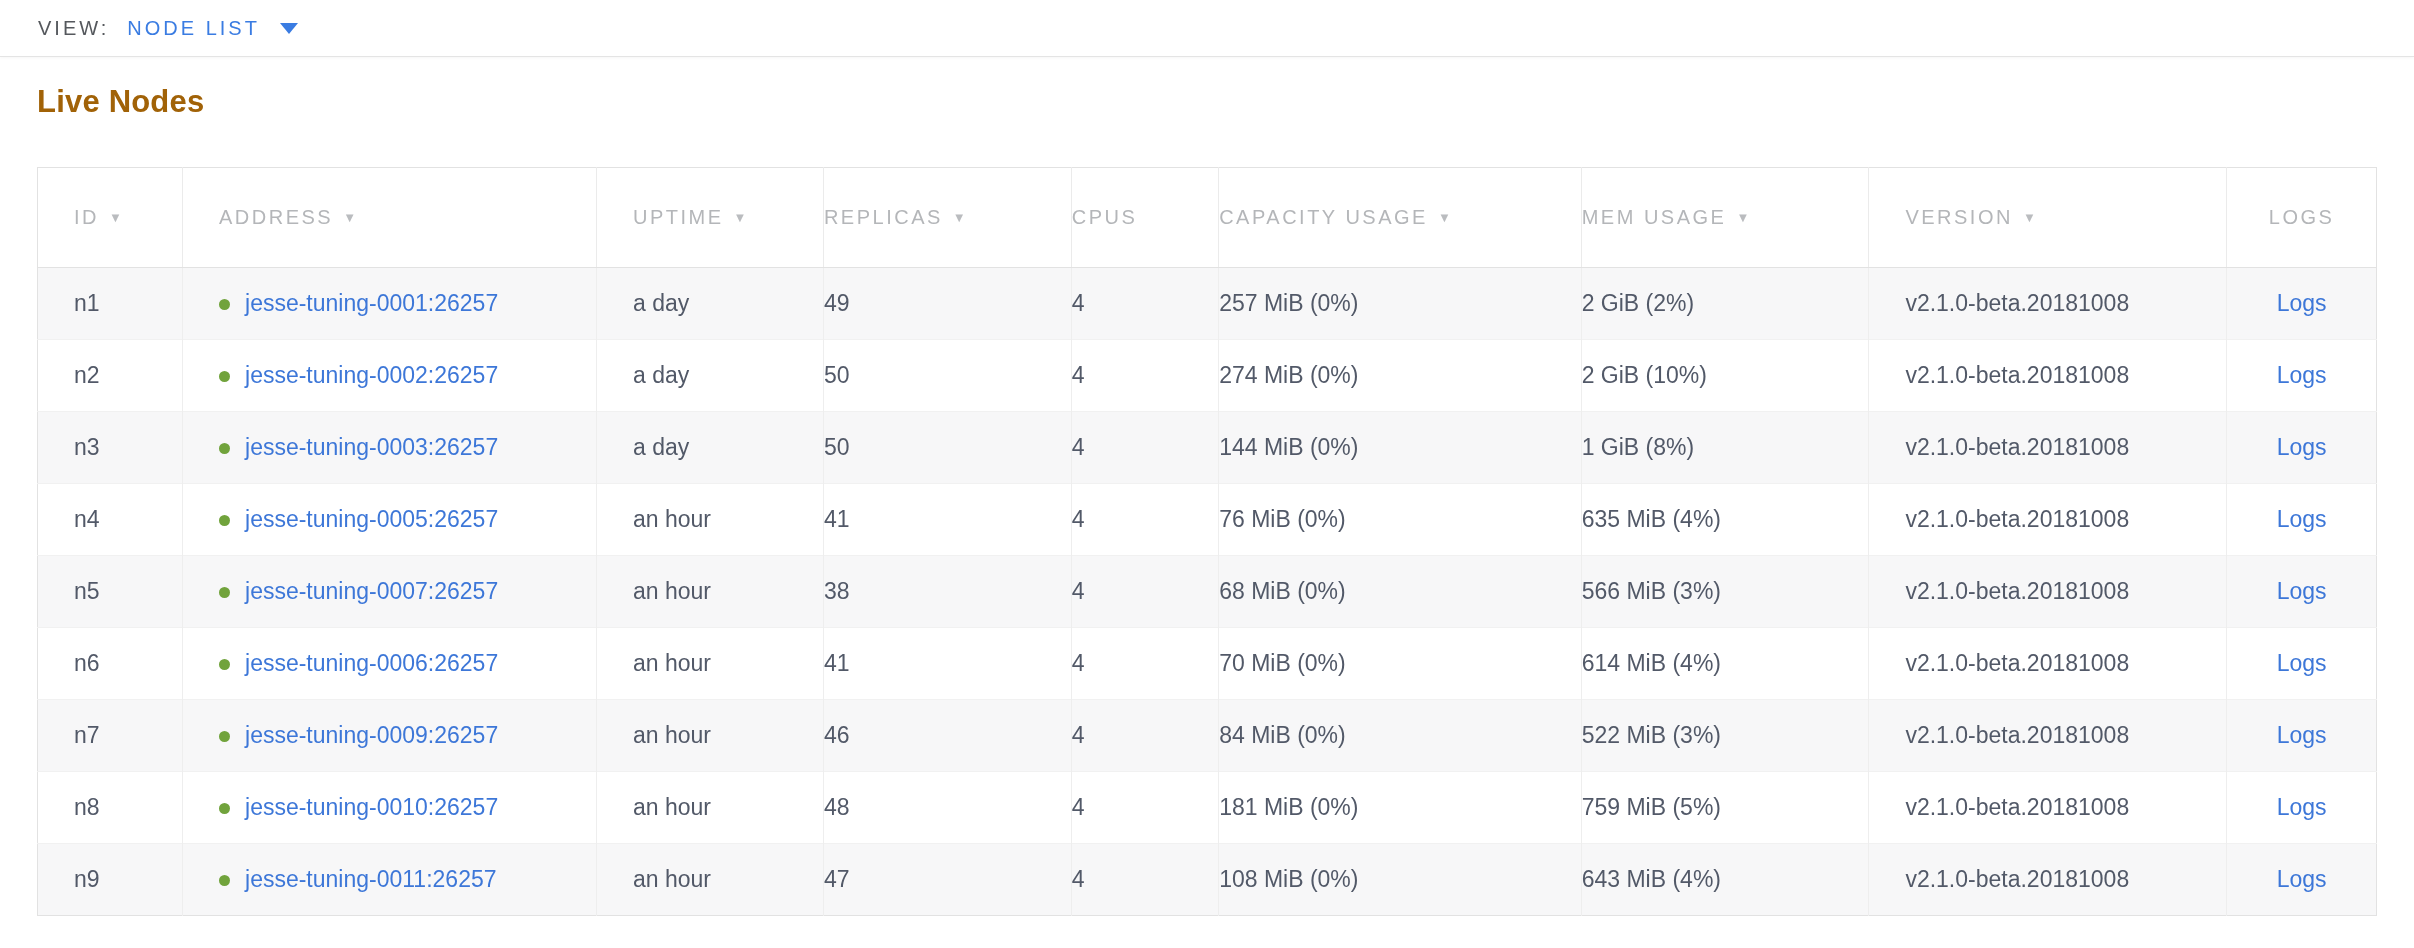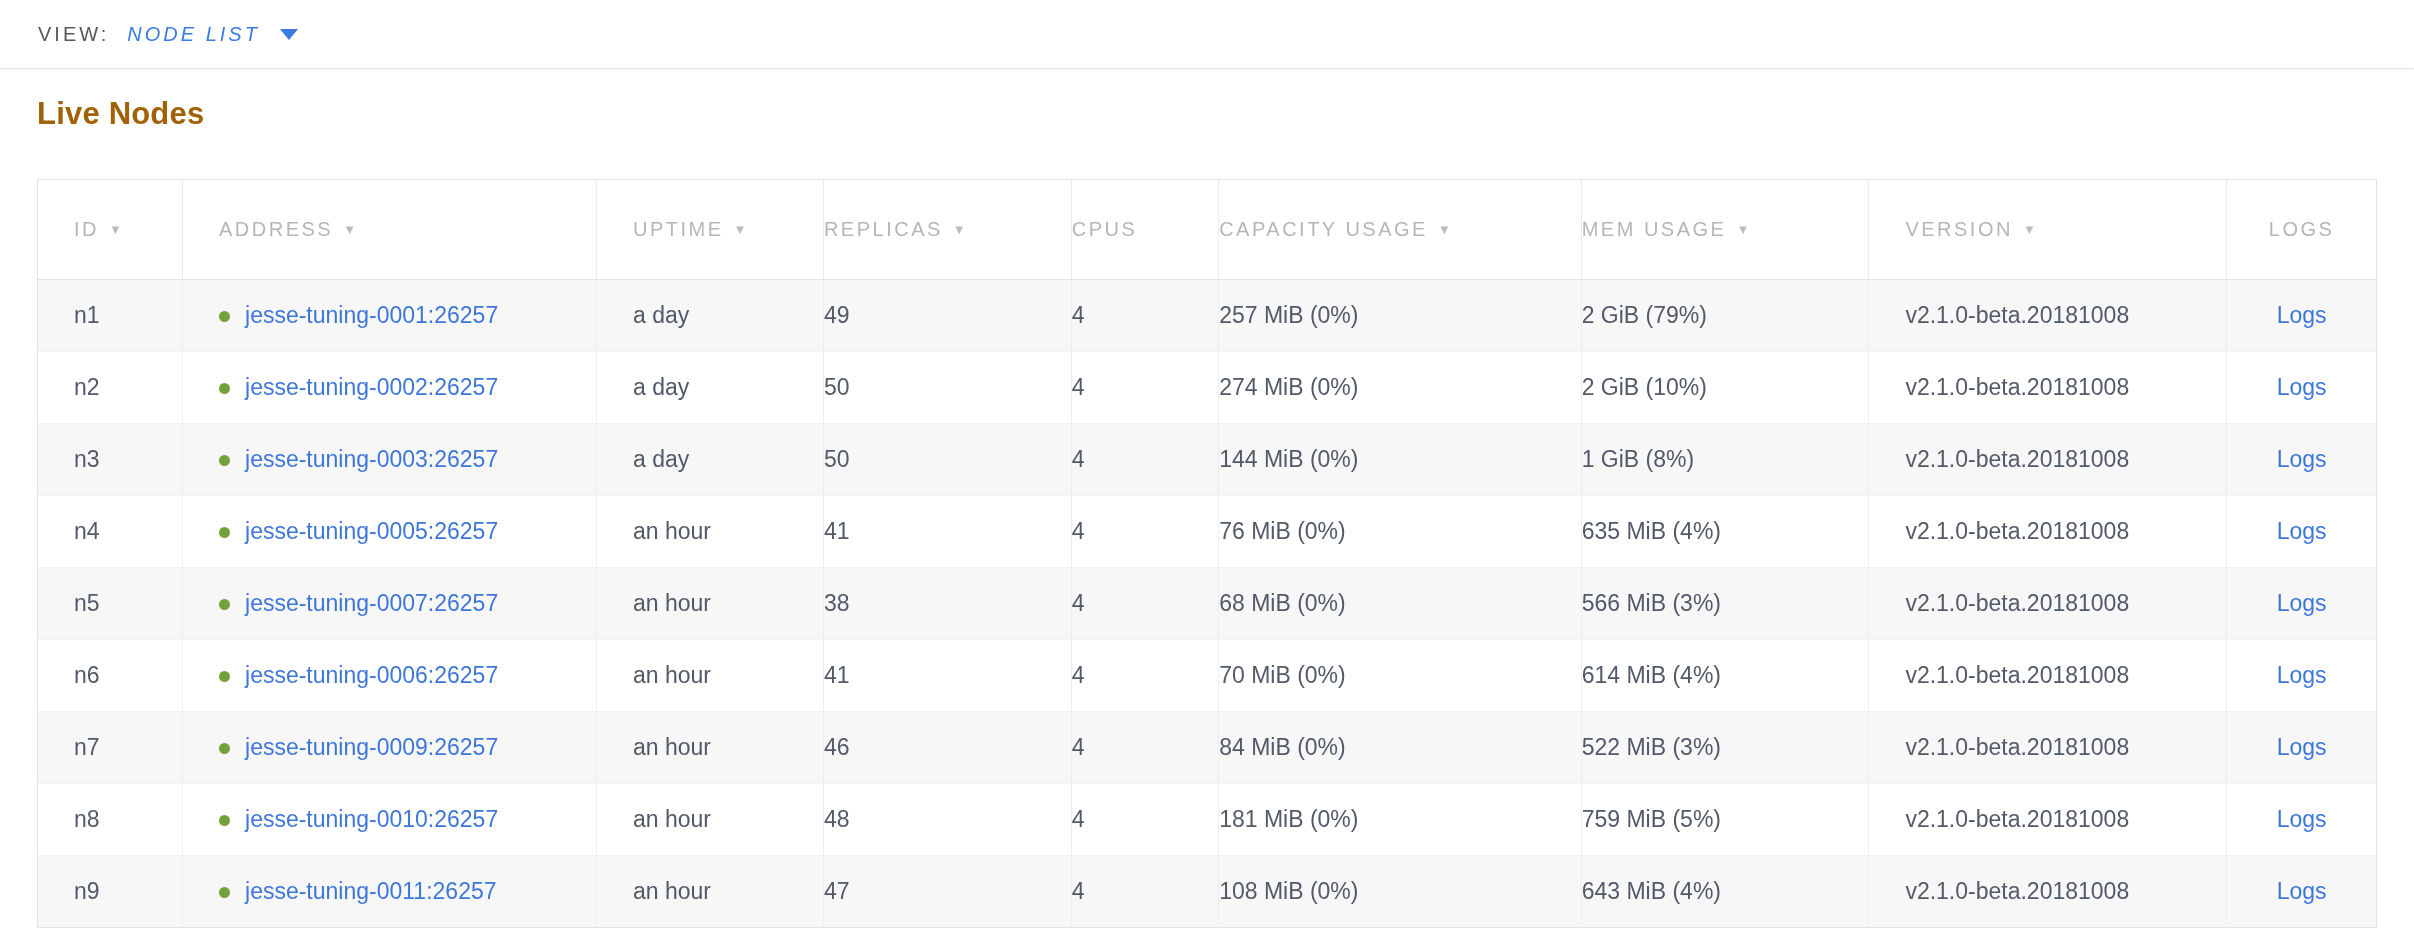--- a/index.html
+++ b/index.html
@@ -5,39 +5,38 @@
   * { box-sizing: border-box; margin: 0; padding: 0; }
   html, body {
     width: 2414px; height: 948px;
     background: #ffffff;
     font-family: "Liberation Sans", sans-serif;
     overflow: hidden;
   }
 
   
   .view-bar {
-    height: 69px;
+    height: 57px;
     display: flex;
     align-items: center;
     padding: 2px 38px;
     background: #ffffff;
     border-bottom: 1px solid #e4e4e4;
     box-shadow: 0 1px 3px rgba(0,0,0,0.04);
   }
   .view-label {
     font-size: 20px;
     letter-spacing: 3px;
     color: #55585d;
   }
   .view-select {
     display: flex;
     align-items: center;
     margin-left: 18px;
     cursor: pointer;
-    font-style: italic;
   }
   .view-select-value {
     font-size: 20px;
     letter-spacing: 3px;
     color: #3a7ce2;
   }
   .view-caret {
     width: 0; height: 0;
     border-left: 9px solid transparent;
     border-right: 9px solid transparent;
@@ -172,21 +171,21 @@
           </tr>
       </thead>
       <tbody id="tbody">
           <tr>
             <td class="al-left">n1</td>
             <td class="al-left"><span class="status-dot"></span><a class="cell-link">jesse-tuning-0001:26257</a></td>
             <td class="al-left">a day</td>
             <td class="al-right">49</td>
             <td class="al-right">4</td>
             <td class="al-right">257 MiB (0%)</td>
-            <td class="al-right">2 GiB (79%)</td>
+            <td class="al-right">2 GiB (2%)</td>
             <td class="al-left">v2.1.0-beta.20181008</td>
             <td class="al-center"><a class="cell-link">Logs</a></td>
           </tr>
           <tr>
             <td class="al-left">n2</td>
             <td class="al-left"><span class="status-dot"></span><a class="cell-link">jesse-tuning-0002:26257</a></td>
             <td class="al-left">a day</td>
             <td class="al-right">50</td>
             <td class="al-right">4</td>
             <td class="al-right">274 MiB (0%)</td>

